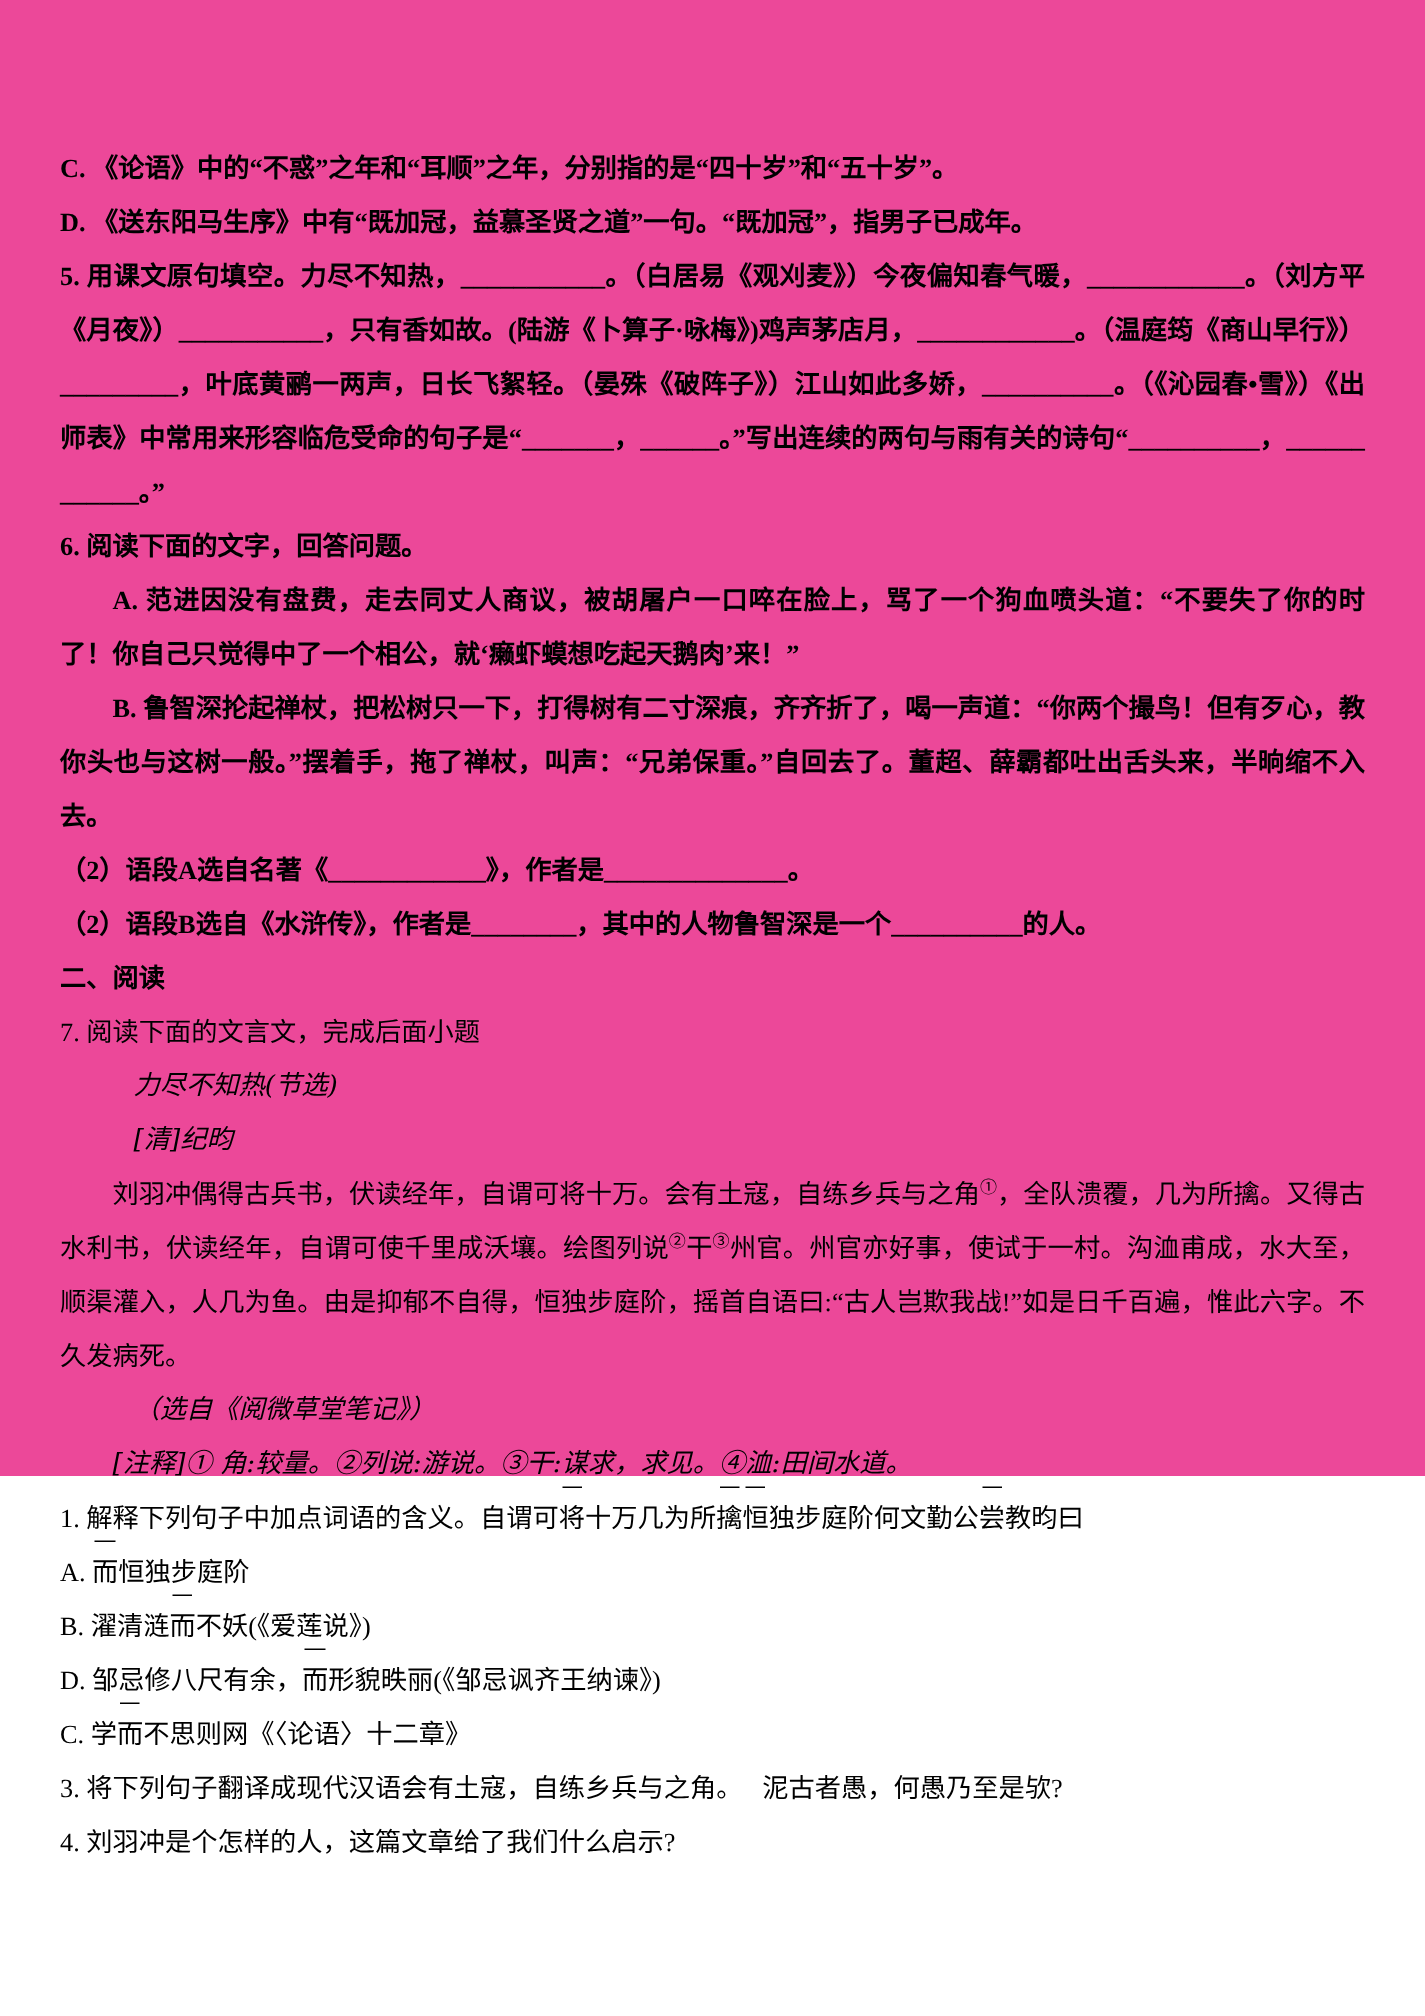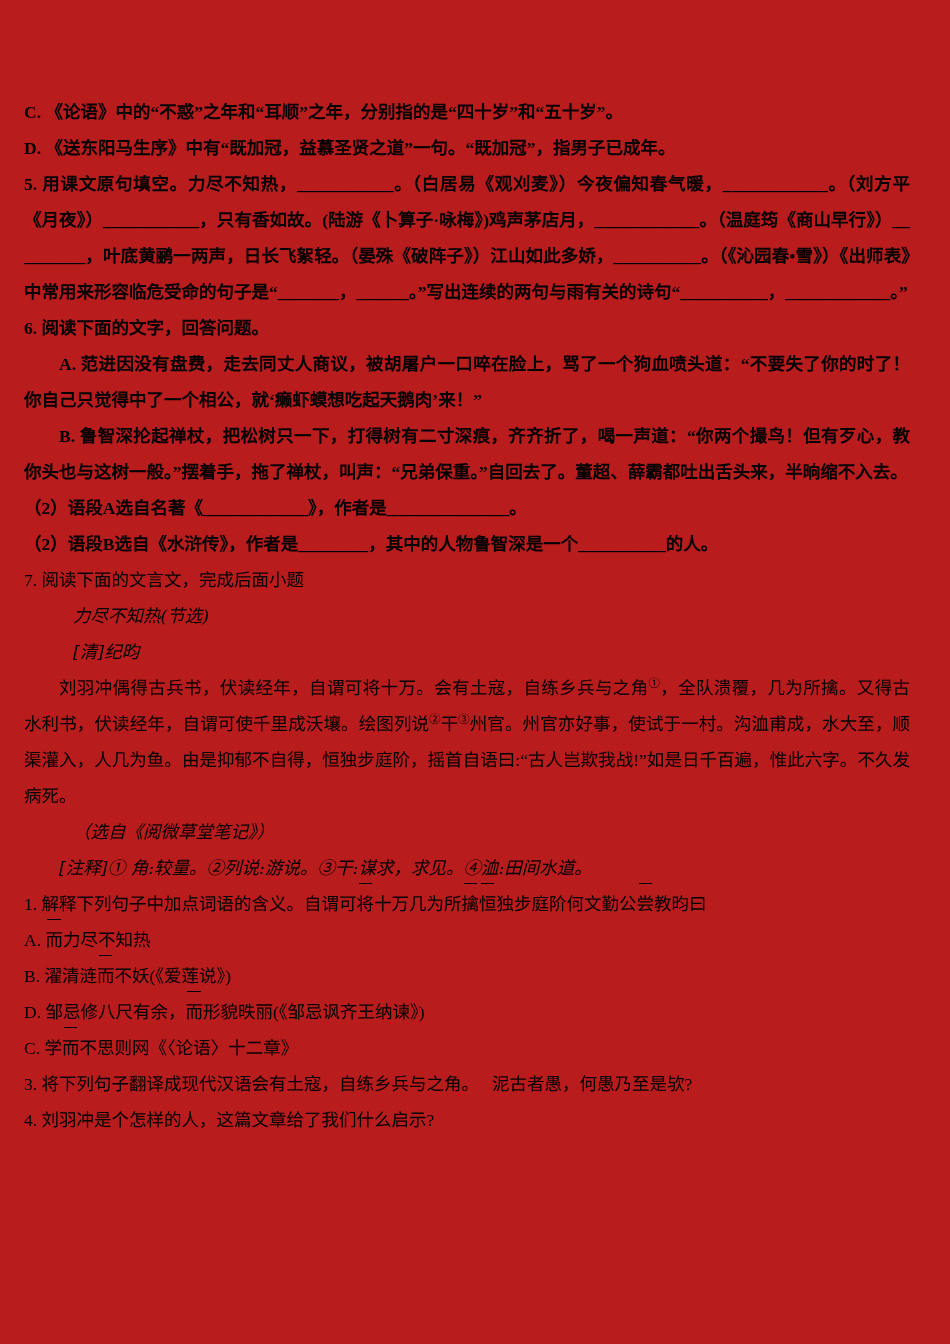--- a/index.html
+++ b/index.html
@@ -11,23 +11,23 @@
     width: 950px;
     height: 1344px;
     overflow: hidden;
     color: #000000;
     font-family: "Liberation Serif", "DejaVu Serif", serif;
     font-size: 17.5px;
   }
   .page {
     box-sizing: border-box;
     width: 950px;
-    height: 1344px;
-    padding: 94px 40px 0 24px;
-    background: #b91c1c;
+    height: 984px;
+    padding: 94px 40px 0 40px;
+    background: #ec4899;
   }
   p.line {
     margin: 0;
     line-height: 36px;
     text-align: justify;
     word-break: break-all;
   }
   p.noj { text-align: left; }
   .bold { font-weight: bold; }
   .indent2 { text-indent: 2em; }
@@ -67,35 +67,36 @@
   <p class="line bold">D. 《送东阳马生序》中有“既加冠，益慕圣贤之道”一句。“既加冠”，指男子已成年。</p>
 
   <p class="line bold">5. 用课文原句填空。力尽不知热，___________。（白居易《观刈麦》）今夜偏知春气暖，____________。（刘方平《月夜》）___________，只有香如故。(陆游《卜算子·咏梅》)鸡声茅店月，____________。（温庭筠《商山早行》）_________，叶底黄鹂一两声，日长飞絮轻。（晏殊《破阵子》）江山如此多娇，__________。（《沁园春•雪》）《出师表》中常用来形容临危受命的句子是“_______，______。”写出连续的两句与雨有关的诗句“__________，____________。”</p>
 
   <p class="line bold">6. 阅读下面的文字，回答问题。</p>
   <p class="line bold indent2">A. 范进因没有盘费，走去同丈人商议，被胡屠户一口啐在脸上，骂了一个狗血喷头道：“不要失了你的时了！你自己只觉得中了一个相公，就‘癞虾蟆想吃起天鹅肉’来！”</p>
   <p class="line bold indent2">B. 鲁智深抡起禅杖，把松树只一下，打得树有二寸深痕，齐齐折了，喝一声道：“你两个撮鸟！但有歹心，教你头也与这树一般。”摆着手，拖了禅杖，叫声：“兄弟保重。”自回去了。董超、薛霸都吐出舌头来，半晌缩不入去。</p>
   <p class="line bold">（2）语段A选自名著《____________》，作者是______________。</p>
   <p class="line bold">（2）语段B选自《水浒传》，作者是________，其中的人物鲁智深是一个__________的人。</p>
 
+  <p class="line bold noj">二、阅读</p>
 
   <p class="line noj">7. 阅读下面的文言文，完成后面小题</p>
   <p class="line noj kaiti indent3">力尽不知热(节选)</p>
   <p class="line noj kaiti indent3">[清]纪昀</p>
 
   <p class="line indent2"><span>刘羽冲偶得古兵书，伏读经年，自谓可将十万。会有土寇，自练乡兵与之角</span><span class="sup">①</span><span>，全队溃覆，几为所擒。又得古水利书，伏读经年，自谓可使千里成沃壤。绘图列说</span><span class="sup">②</span><span>干</span><span class="sup">③</span><span>州官。州官亦好事，使试于一村。沟洫甫成，水大至，顺渠灌入，人几为鱼。由是抑郁不自得，恒独步庭阶，摇首自语曰:“古人岂欺我战!”如是日千百遍，惟此六字。不久发病死。</span></p>
 
 
   <p class="line noj kaiti indent3">（选自《阅微草堂笔记》）</p>
   <p class="line noj kaiti indent2">[注释]① 角:较量。②列说:游说。③干:谋求，求见。④洫:田间水道。</p>
 
   <p class="line noj"><span>1. 解释下列句子中加点词语的含义。</span><span>自谓可</span><span class="mark">将</span><span>十万</span><span>几为所</span><span class="mark">擒</span><span></span><span></span><span class="mark">恒</span><span>独步庭阶</span><span>何文勤公</span><span class="mark">尝</span><span>教昀曰</span></p>
 
 
-  <p class="line noj"><span>A. </span><span class="mark">而</span><span>力尽不知热</span></p>
+  <p class="line noj"><span>A. </span><span class="mark">而</span><span>恒独步庭阶</span></p>
   <p class="line noj"><span>B. 濯清涟</span><span class="mark">而</span><span>不妖(《爱莲说》)</span></p>
   <p class="line noj"><span>D. 邹忌修八尺有余，</span><span class="mark">而</span><span>形貌昳丽(《邹忌讽齐王纳谏》)</span></p>
   <p class="line noj"><span>C. 学</span><span class="mark">而</span><span>不思则网《〈论语〉十二章》</span></p>
 
   <p class="line noj">3. 将下列句子翻译成现代汉语会有土寇，自练乡兵与之角。　 泥古者愚，何愚乃至是欤?</p>
   <p class="line noj">4. 刘羽冲是个怎样的人，这篇文章给了我们什么启示?</p>
 
 </div>
 
 </body></html>

